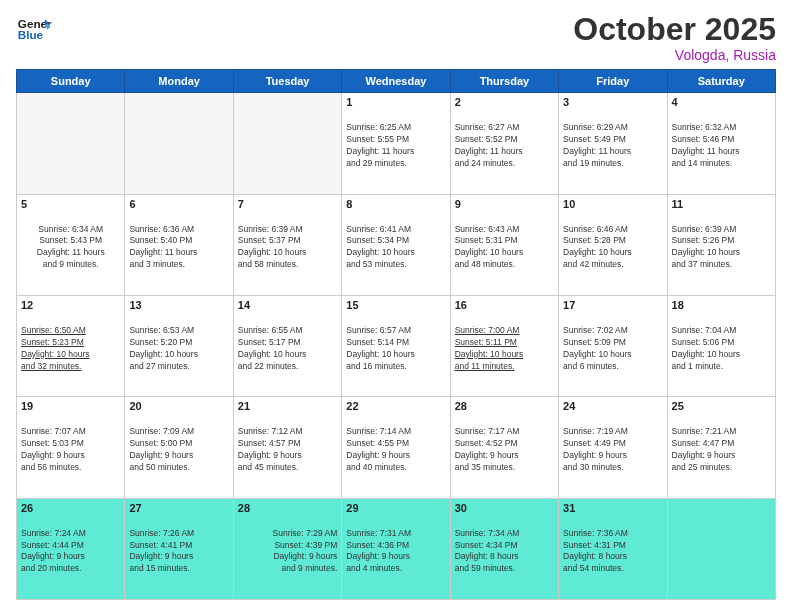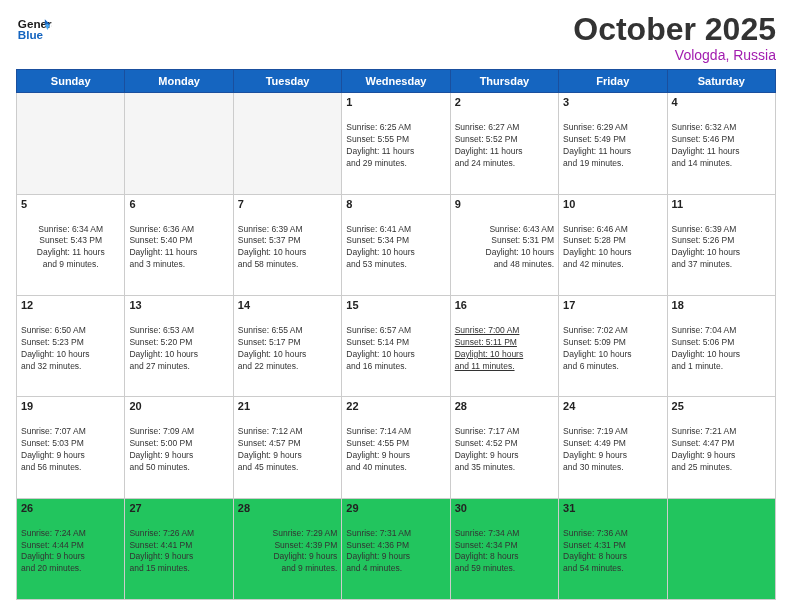--- a/index.html
+++ b/index.html
@@ -65,21 +65,21 @@
       border: 1px solid #ccc;
       padding: 3px 4px;
       font-size: 9px;
       color: #333;
       background: #fff;
     }
     .day-cell.empty {
       background: #f5f5f5;
     }
     .day-cell.last-row {
-      background: #22c55e;
+      background: #5eead4;
     }
     .day-num {
       font-size: 11px;
       font-weight: bold;
       color: #222;
       margin-bottom: 2px;
     }
     .day-info {
       line-height: 1.4;
       font-size: 8.5px;
@@ -176,21 +176,21 @@
           </td>
           <td class="day-cell">
             <div class="day-num">8</div>
             <div class="day-info" style="white-space: pre-line;">Sunrise: 6:41 AM
 Sunset: 5:34 PM
 Daylight: 10 hours
 and 53 minutes.</div>
           </td>
           <td class="day-cell">
             <div class="day-num">9</div>
-            <div class="day-info" style="white-space: pre-line; text-align: right;">Sunrise: 6:43 AM
+            <div class="day-info" style="white-space: pre-line;">Sunrise: 6:43 AM
 Sunset: 5:31 PM
 Daylight: 10 hours
 and 48 minutes.</div>
           </td>
           <td class="day-cell">
             <div class="day-num">10</div>
             <div class="day-info" style="white-space: pre-line;">Sunrise: 6:46 AM
 Sunset: 5:28 PM
 Daylight: 10 hours
 and 42 minutes.</div>
@@ -199,21 +199,21 @@
             <div class="day-num">11</div>
             <div class="day-info" style="white-space: pre-line;">Sunrise: 6:39 AM
 Sunset: 5:26 PM
 Daylight: 10 hours
 and 37 minutes.</div>
           </td>
         </tr>
         <tr>
           <td class="day-cell">
             <div class="day-num">12</div>
-            <div class="day-info" style="white-space: pre-line;">Sunrise: 6:50 AM
+            <div class="day-info" style="white-space: pre-line; text-decoration: underline;">Sunrise: 6:50 AM
 Sunset: 5:23 PM
 Daylight: 10 hours
 and 32 minutes.</div>
           </td>
           <td class="day-cell">
             <div class="day-num">13</div>
             <div class="day-info" style="white-space: pre-line;">Sunrise: 6:53 AM
 Sunset: 5:20 PM
 Daylight: 10 hours
 and 27 minutes.</div>

